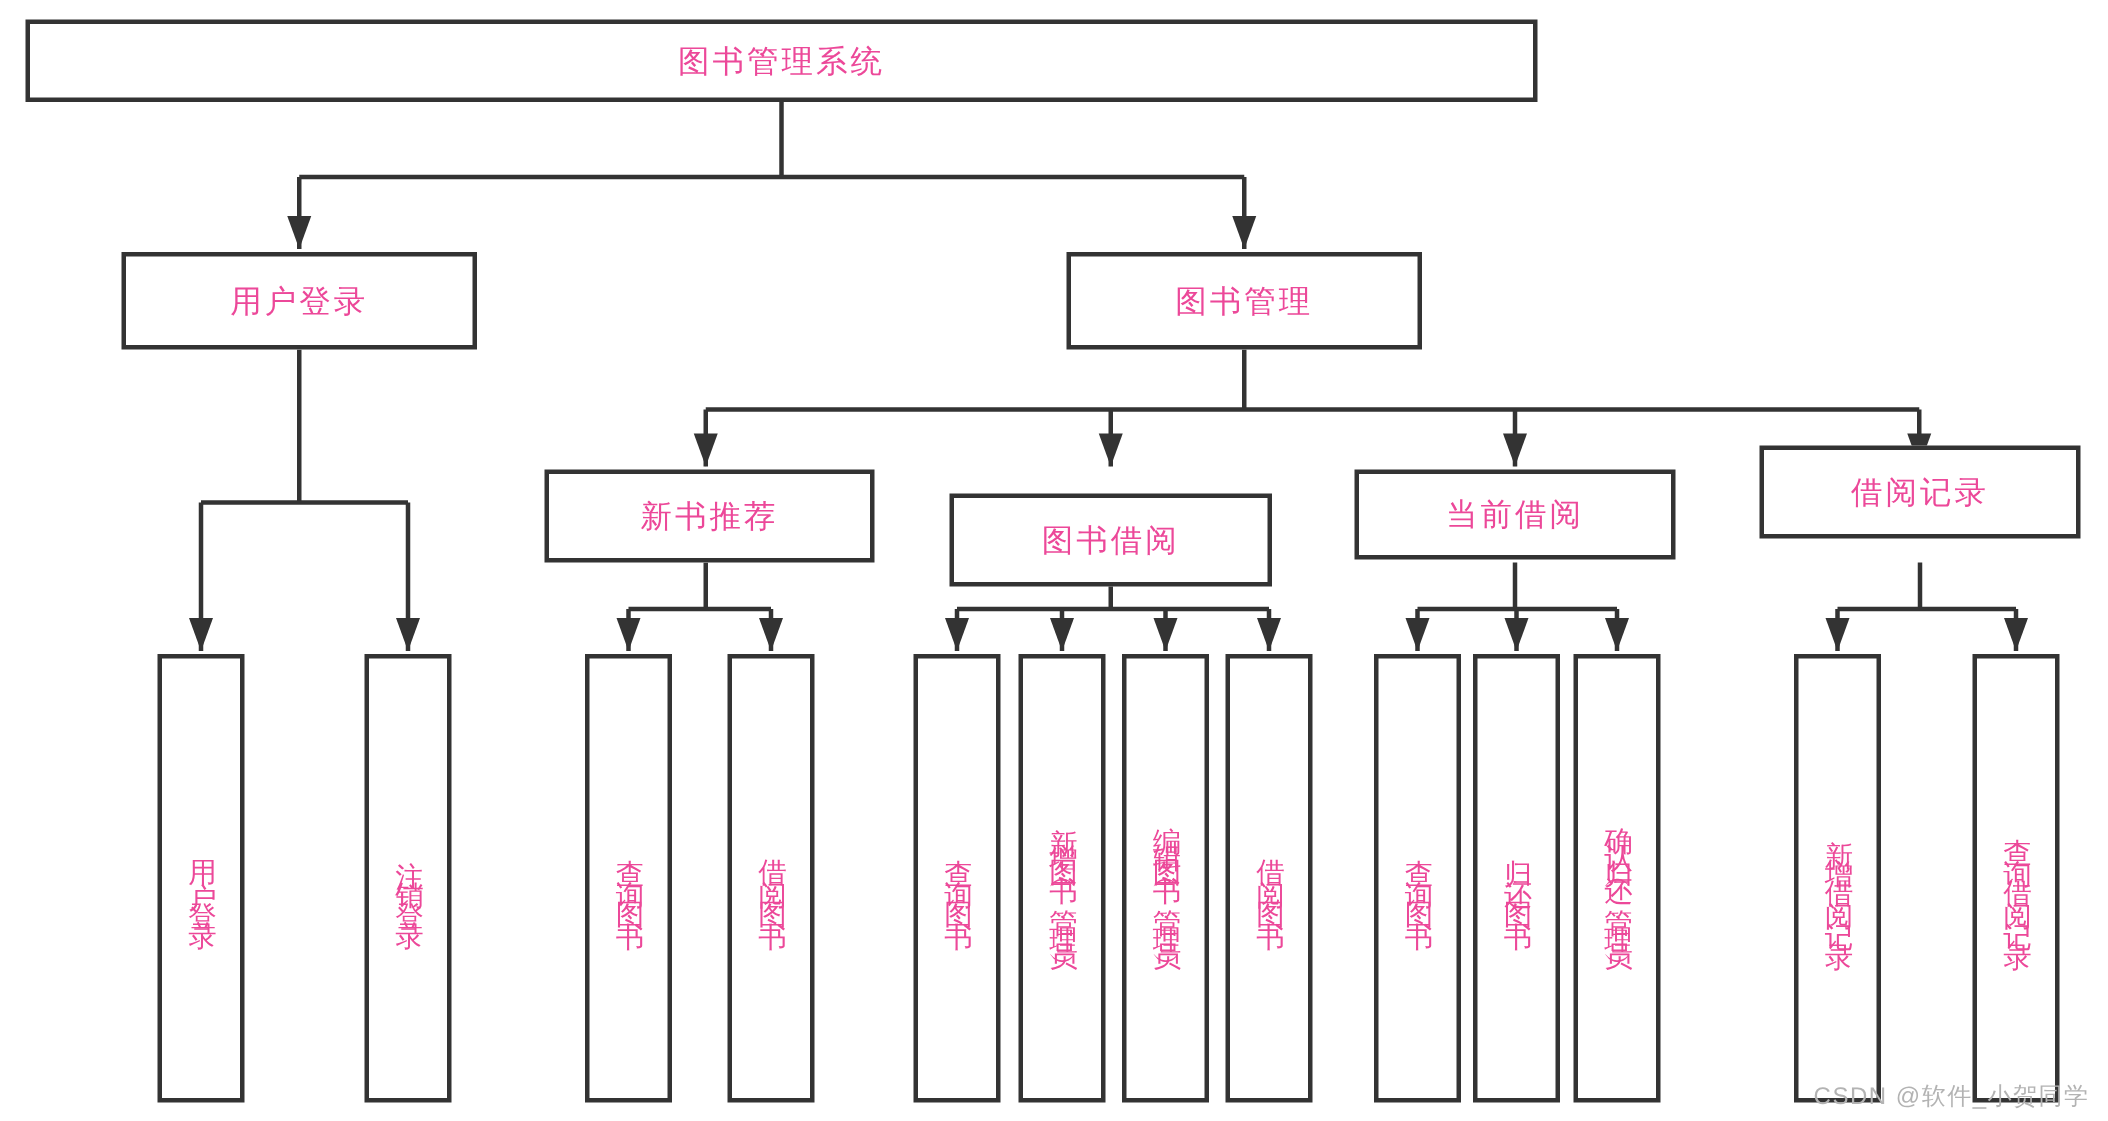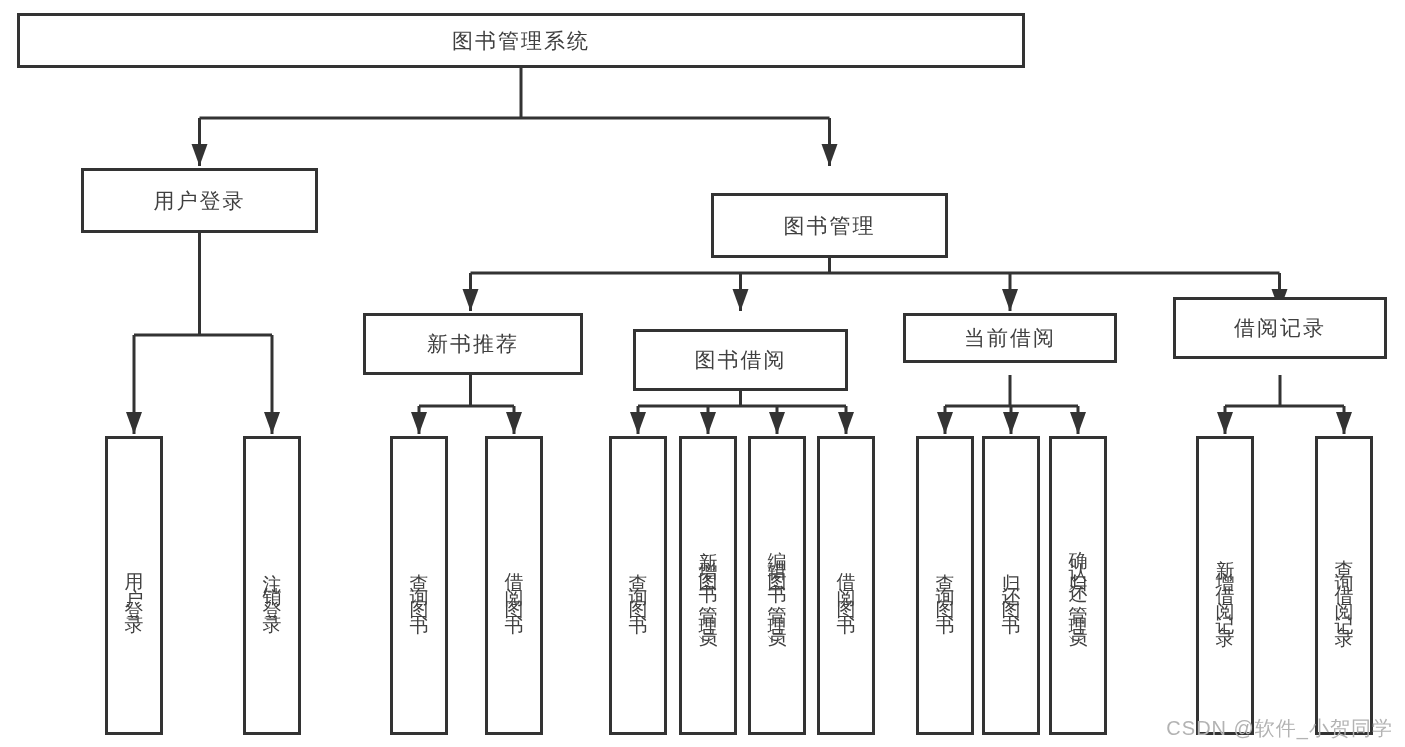--- a/index.html
+++ b/index.html
@@ -23,34 +23,34 @@
     height: 747px;
   }
   .box {
     position: absolute;
     box-sizing: border-box;
     background: #ffffff;
     border: 3px solid #333333;
     display: flex;
     align-items: center;
     justify-content: center;
-    color: #404040;
+    color: #ec4899;
     font-size: 21px;
     letter-spacing: 2px;
     white-space: nowrap;
   }
   
   .root   { left: 17px;   top: 13px;  width: 1008px; height: 55px; }
   
   .n-login { left: 81px;  top: 168px; width: 237px; height: 65px; }
-  .n-mgmt  { left: 711px; top: 168px; width: 237px; height: 65px; margin-top: 25px; }
+  .n-mgmt  { left: 711px; top: 168px; width: 237px; height: 65px; }
   
   .n-recommend { left: 363px;  top: 313px; width: 220px; height: 62px; }
   .n-borrow    { left: 633px;  top: 329px; width: 215px; height: 62px; font-family: Liberation Serif, serif; }
-  .n-current   { left: 903px;  top: 313px; width: 214px; height: 50px; }
+  .n-current   { left: 903px;  top: 313px; width: 214px; height: 60px; }
   .n-records   { left: 1173px; top: 297px; width: 214px; height: 62px; }
   
   .leaf {
     top: 436px;
     width: 58px;
     height: 299px;
     writing-mode: vertical-lr;
     text-orientation: mixed;
     font-size: 19px;
     letter-spacing: 14px;
@@ -67,21 +67,21 @@
   .leaf-d1 { left: 916px;  }
   .leaf-d2 { left: 982px;  }
   .leaf-d3 { left: 1049px; }
   .leaf-e1 { left: 1196px; }
   .leaf-e2 { left: 1315px; }
   .watermark {
     position: absolute;
     right: 12px;
     bottom: 5px;
     color: #b3b3b3;
-    font-size: 20px;
+    font-size: 16px;
     letter-spacing: 1px;
     white-space: nowrap;
   }
 </style>
 </head>
 <body>
 
 <div id="canvas">
 
   <svg id="connectors" viewBox="0 0 1405 747" xmlns="http://www.w3.org/2000/svg">

